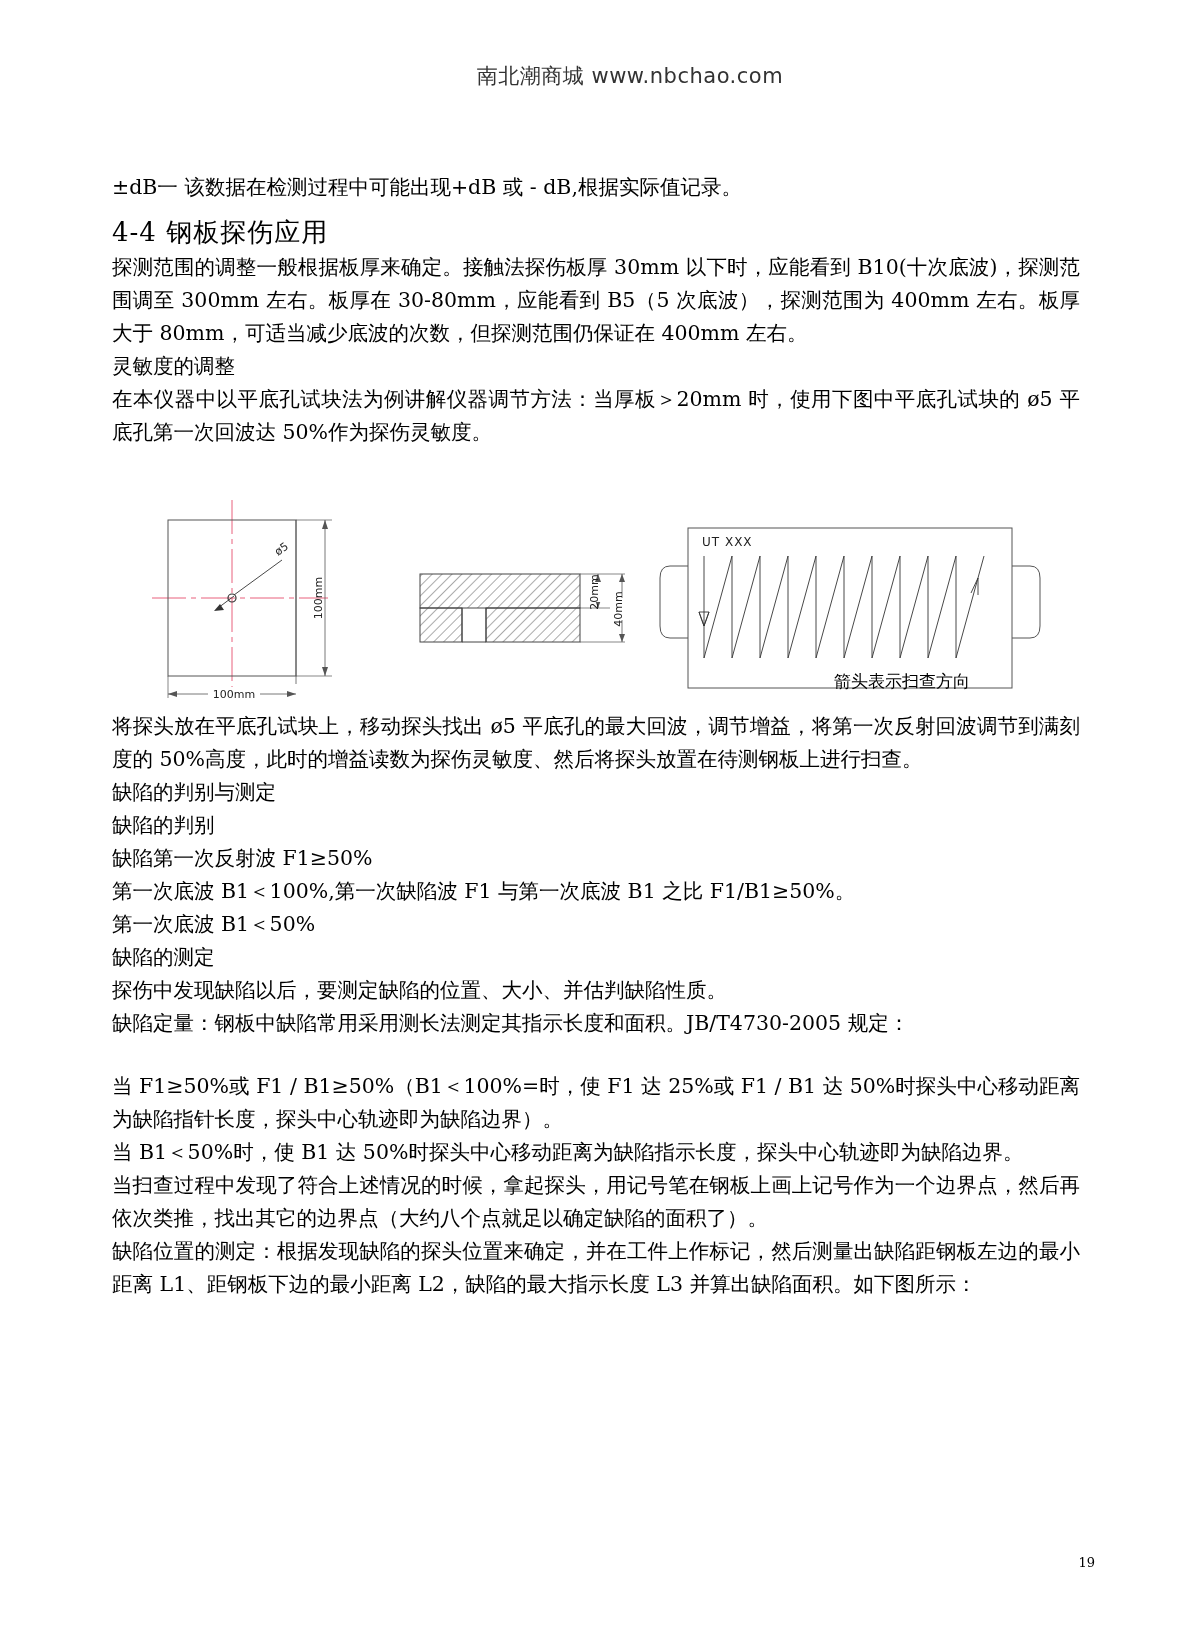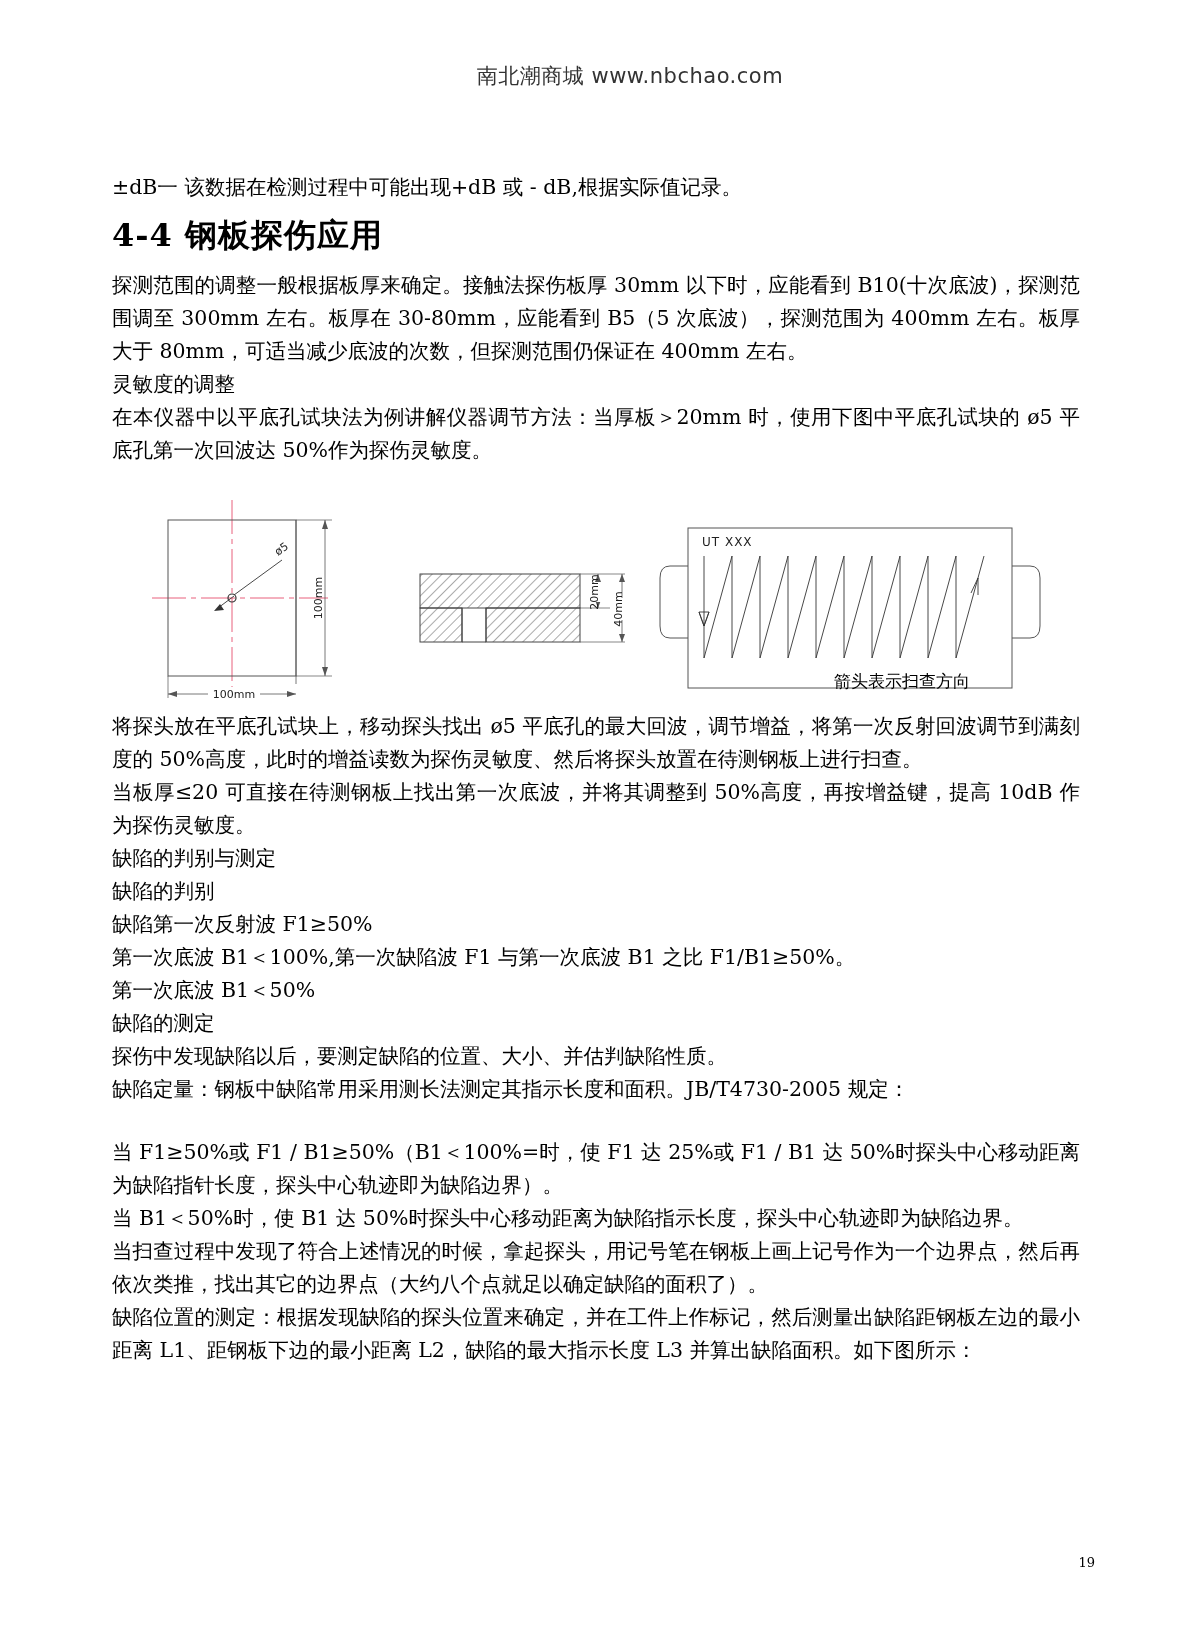--- a/index.html
+++ b/index.html
@@ -44,23 +44,23 @@
     color: #000000;
     text-align: justify;
     font-family: "DejaVu Serif", "Liberation Serif", serif;
     letter-spacing: 0px;
   }
   p.first-line {
     margin-bottom: 8px;
     margin-top: 35px;
   }
   h2.section-title {
-    font-size: 32px;
-    font-weight: bold;
-    margin: 14px 0 16px 0;
+    font-size: 26px;
+    font-weight: normal;
+    margin: 14px 0 4px 0;
     font-family: "DejaVu Serif", "Liberation Serif", serif;
     letter-spacing: 1px;
     line-height: 1.1;
   }
   .gap-blank { height: 30px; }
 
   
   .figures {
     position: absolute;
     left: 112px;
@@ -234,21 +234,20 @@
           <line x1="318" y1="80" x2="318" y2="97" stroke="#333" stroke-width="0.9"></line>
         </g>
       </svg>
     </div>
 
     <div class="fig-caption">箭头表示扫查方向</div>
   </div>
 
   <div class="content" style="top:710px;">
     <p class="body-line">将探头放在平底孔试块上，移动探头找出 ø5 平底孔的最大回波，调节增益，将第一次反射回波调节到满刻度的 50%高度，此时的增益读数为探伤灵敏度、然后将探头放置在待测钢板上进行扫查。</p>
-    <p class="body-line">当板厚≤20 可直接在待测钢板上找出第一次底波，并将其调整到 50%高度，再按增益键，提高 10dB 作为探伤灵敏度。</p>
     <p class="body-line">缺陷的判别与测定</p>
     <p class="body-line">缺陷的判别</p>
     <p class="body-line">缺陷第一次反射波 F1≥50%</p>
     <p class="body-line">第一次底波 B1＜100%,第一次缺陷波 F1 与第一次底波 B1 之比 F1/B1≥50%。</p>
     <p class="body-line">第一次底波 B1＜50%</p>
     <p class="body-line">缺陷的测定</p>
     <p class="body-line">探伤中发现缺陷以后，要测定缺陷的位置、大小、并估判缺陷性质。</p>
     <p class="body-line">缺陷定量：钢板中缺陷常用采用测长法测定其指示长度和面积。JB/T4730-2005 规定：</p>
 
     <div class="gap-blank"></div>

